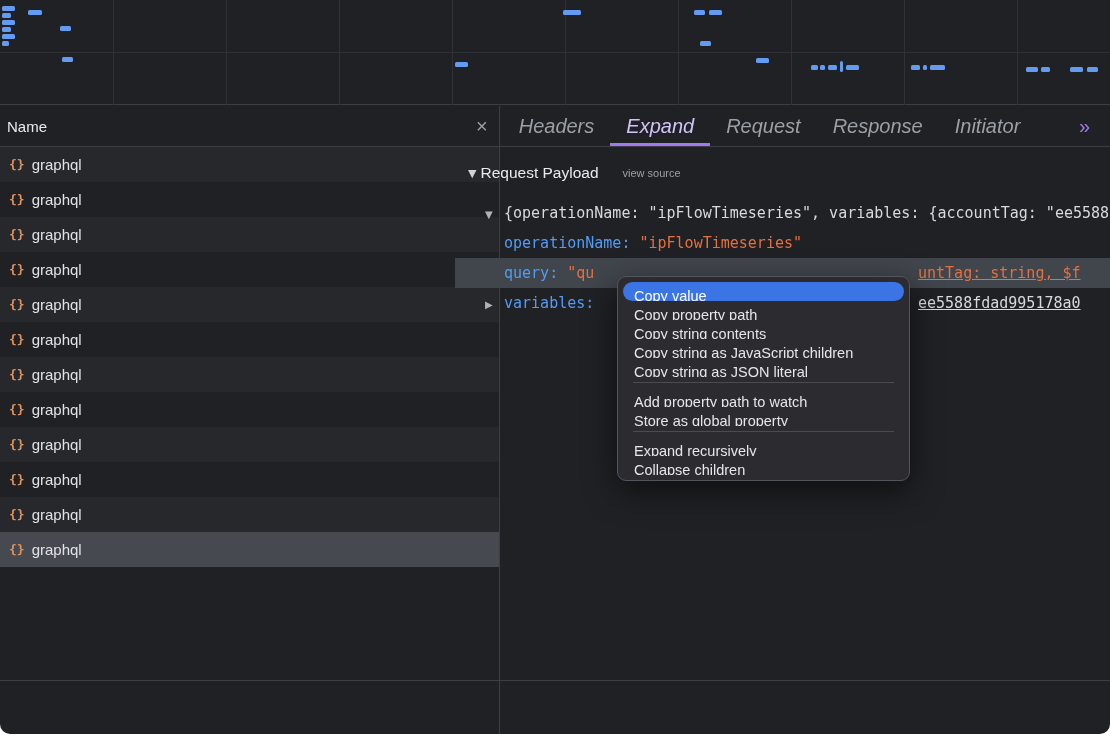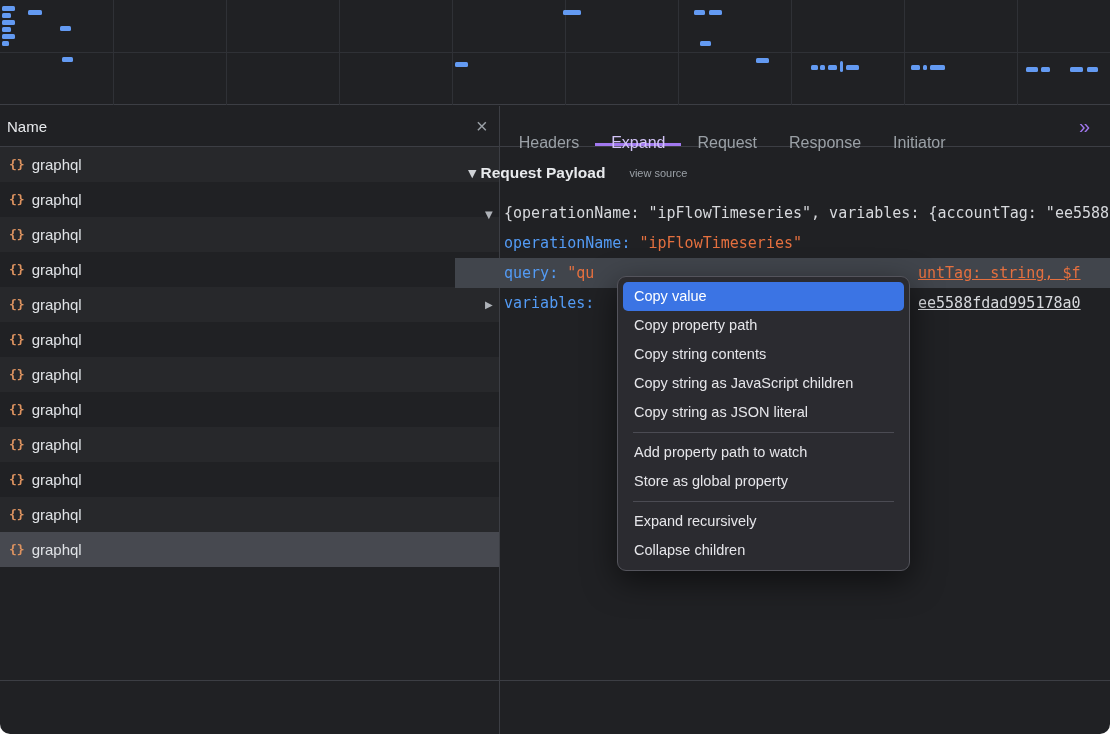--- a/index.html
+++ b/index.html
@@ -35,31 +35,31 @@
   .req-icon{font-family:"DejaVu Sans Mono",monospace;font-size:13px;font-weight:bold;
             color:var(--c-icon);}
 
   
   .right-panel{position:absolute;left:455px;top:106px;right:0;bottom:0;overflow:hidden;}
   .tab-bar{height:41px;border-bottom:1px solid var(--c-panel_border);display:flex;
            align-items:stretch;padding-left:12px;}
   .close-btn{align-self:center;font-size:20px;color:var(--c-text_dim);padding:0 9px;
              margin-right:6px;line-height:1;}
   #tabs{display:flex;height:100%;}
-  .tab{line-height:41px;padding:16px 16px;font-size:16px;color:var(--c-text_dim);
-       white-space:nowrap;}
+  .tab{line-height:41px;padding:0 16px;font-size:20px;color:var(--c-text_dim);
+       white-space:nowrap;font-style:italic;}
   .tab.selected{color:var(--c-tab_sel_text);box-shadow:inset 0 -3px 0 var(--c-accent);}
   .overflow-btn{margin-left:auto;margin-right:20px;align-self:center;font-size:20px;
                 color:var(--c-accent);}
 
   .payload-head{margin-top:17px;padding-left:13px;display:flex;align-items:center;
                 font-size:15.5px;}
   .sec-arrow{font-family:"DejaVu Sans",sans-serif;font-size:11px;color:#cfd2d6;
              margin-right:4px;}
-  .sec-title{font-weight:bold;color:var(--c-text);}
+  .sec-title{font-weight:normal;color:var(--c-text);}
   .view-source{margin-left:24px;color:var(--c-text_dim);font-size:11px;}
 
   .tree{margin-top:16px;font-family:"DejaVu Sans Mono",monospace;font-size:15px;
         position:relative;overflow:hidden;}
   .tree-line{position:relative;height:30px;line-height:30px;white-space:pre;
              padding-left:30px;}
   .tree-line.selected{background:var(--c-tree_sel);}
   .tree-arrow{display:inline-block;width:19px;font-family:"DejaVu Sans",sans-serif;
               font-size:10px;color:#aeb2b8;}
   .seg-key{color:var(--c-key);}
@@ -68,21 +68,21 @@
   .seg.abs{position:absolute;top:0;text-decoration:underline;}
 
   .summary-line{position:absolute;left:0;right:0;top:680px;height:1px;
                 background:var(--c-panel_border);z-index:2;}
 
   
   .context-menu{position:absolute;left:617px;top:276px;width:293px;
                 background:var(--c-menu_bg);border:1px solid #54545c;border-radius:9px;
                 padding:5px;box-shadow:0 10px 32px rgba(0,0,0,.55);z-index:10;
                 font-size:14.5px;color:var(--c-menu_text);}
-  .menu-item{height:29px;line-height:29px;padding:0 11px;border-radius:5px;
+  .menu-item{height:19px;line-height:29px;padding:0 11px;border-radius:11px;
              white-space:nowrap;overflow:hidden;}
   .menu-item.highlighted{background:var(--c-menu_sel);color:#ffffff;}
   .menu-sep{height:1px;background:var(--c-menu_sep);margin:5px 10px;}
 </style>
 </head>
 <body>
 
 <div class="app">
 
   <div class="timeline" id="timeline">

